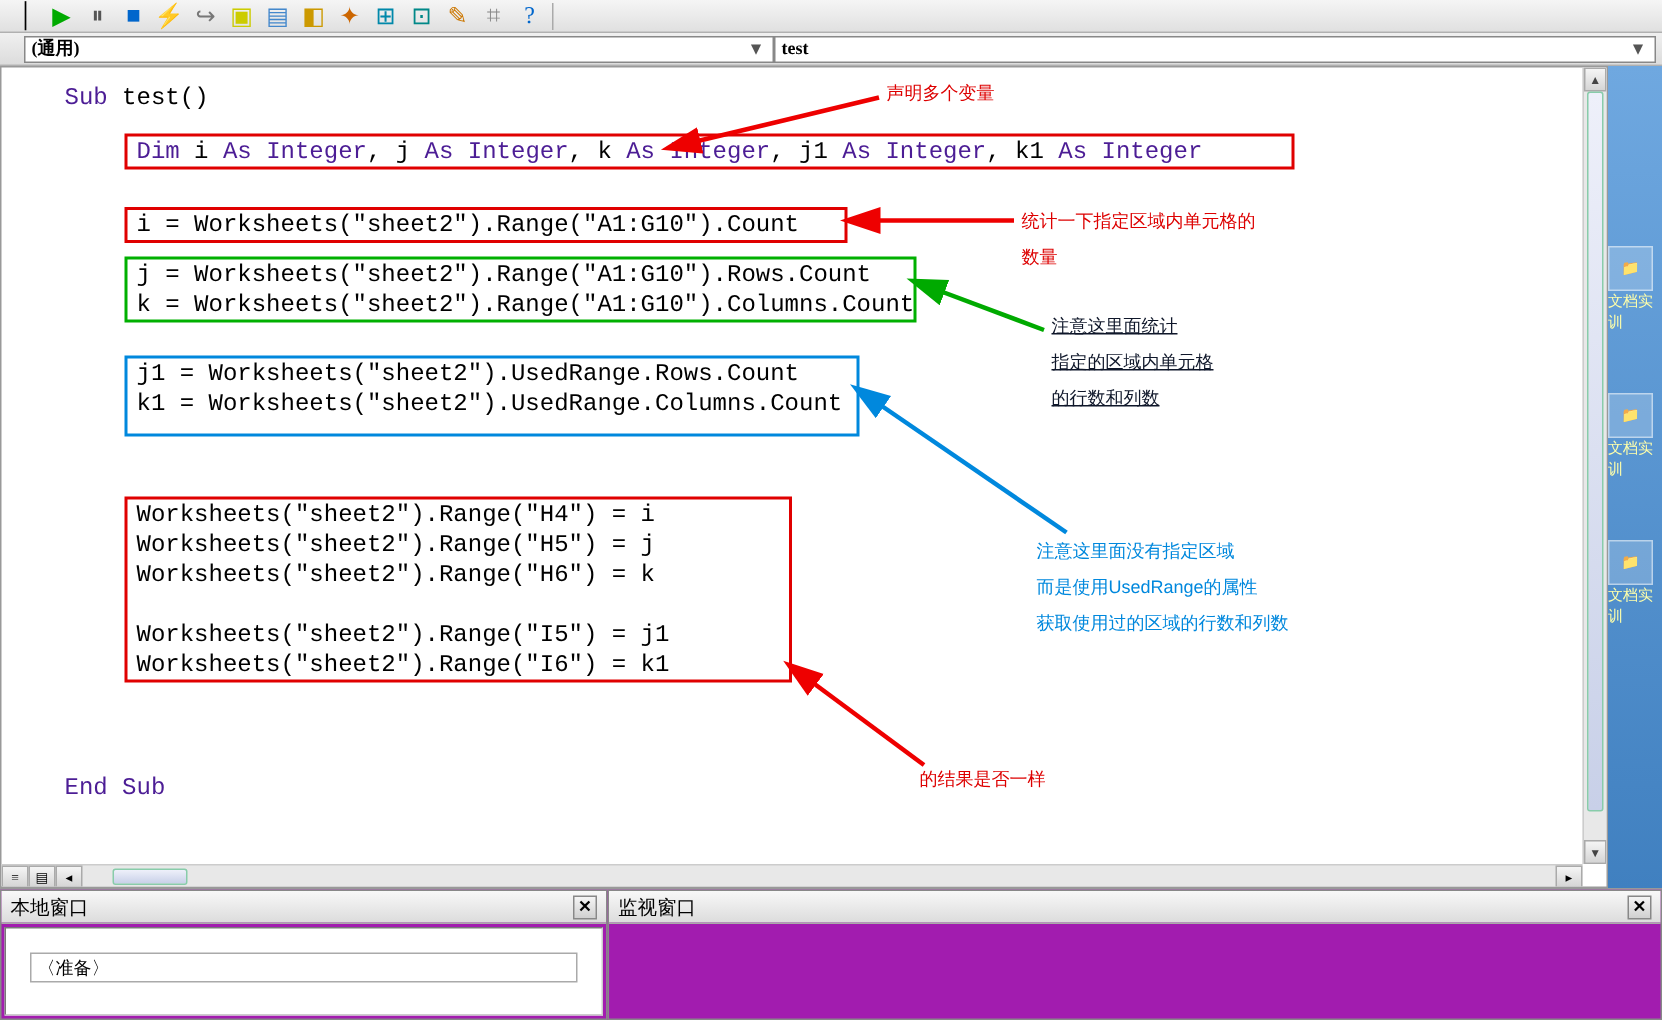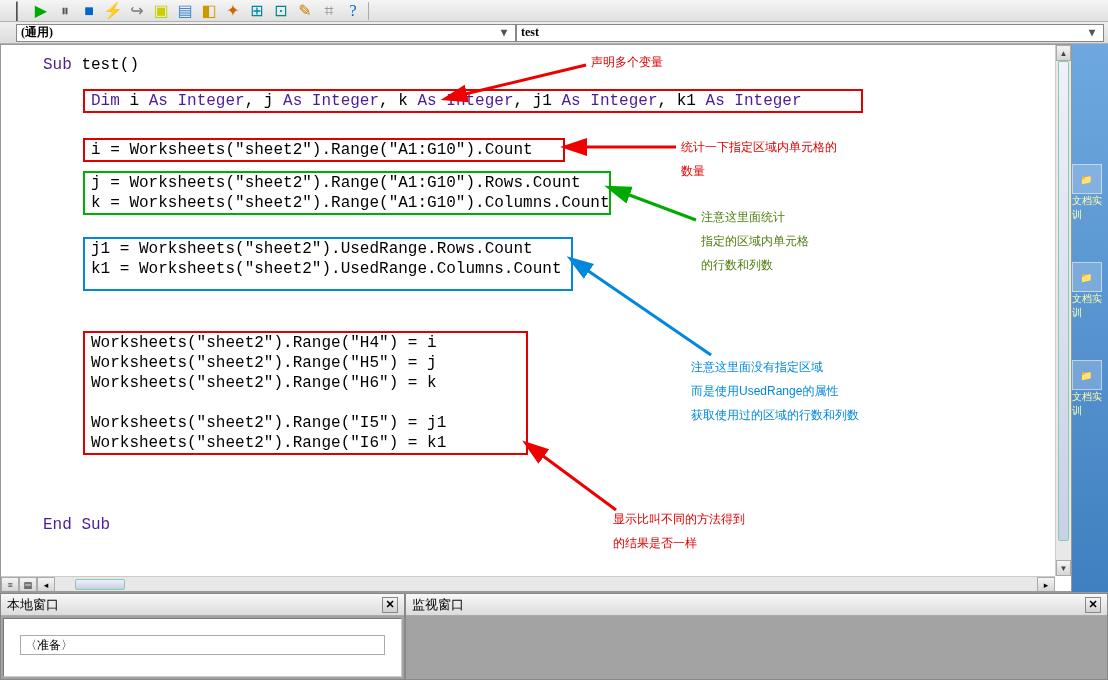--- a/index.html
+++ b/index.html
@@ -137,21 +137,21 @@
 .sub-start { position:absolute; left:42px; top:10px; }
 .sub-end { position:absolute; left:42px; top:470px; }
 
 .annotation {
   position: absolute;
   font-family: "Microsoft YaHei", sans-serif;
   font-size: 12px;
   line-height: 24px;
 }
 .ann-red { color: #dd0000; }
-.ann-green { color: #4d7c0f; }
+.ann-green { color: #0f172a; text-decoration: underline; }
 .ann-blue { color: #0088dd; }
 
 .sidebar-right {
   width: 36px;
   background: linear-gradient(180deg,#6fa8e0,#4080c0);
   display:flex;
   flex-direction:column;
   gap:40px;
   padding-top:120px;
   align-items:center;
@@ -165,21 +165,21 @@
 }
 .sidebar-right .slabel{font-size:10px;color:#ffffaa;}
 
 .bottom-panels {
   display:flex;
   height: 88px;
   border-top:1px solid #999;
 }
 .panel {
   border:1px solid #888;
-  background:#a3a3a3;
+  background:#a21caf;
   display:flex;
   flex-direction:column;
 }
 .panel-left{width:405px;}
 .panel-right{flex:1;}
 .panel-header{
   height:22px;
   background: linear-gradient(#f8f8f8,#dcdcdc);
   border-bottom:1px solid #aaa;
   display:flex;align-items:center;
@@ -292,21 +292,20 @@
         <div>的行数和列数</div>
       </div>
 
       <div class="annotation ann-blue" style="left:690px;top:310px">
         <div>注意这里面没有指定区域</div>
         <div>而是使用UsedRange的属性</div>
         <div>获取使用过的区域的行数和列数</div>
       </div>
 
       <div class="annotation ann-red" style="left:612px;top:462px">
-        <div>显示比叫不同的方法得到</div>
         <div>的结果是否一样</div>
       </div>
 
       <svg class="arrow" style="left:450px;top:15px;width:140px;height:40px">
         <defs>
             <marker id="ar" markerWidth="10" markerHeight="10" refX="2" refY="3" orient="auto">
               <path d="M0,0 L0,6 L9,3 z" fill="#e00"></path>
             </marker>
           </defs>
         <line x1="135" y1="5" x2="10" y2="35" stroke="#e00" stroke-width="3" marker-end="url(#ar)"></line>

